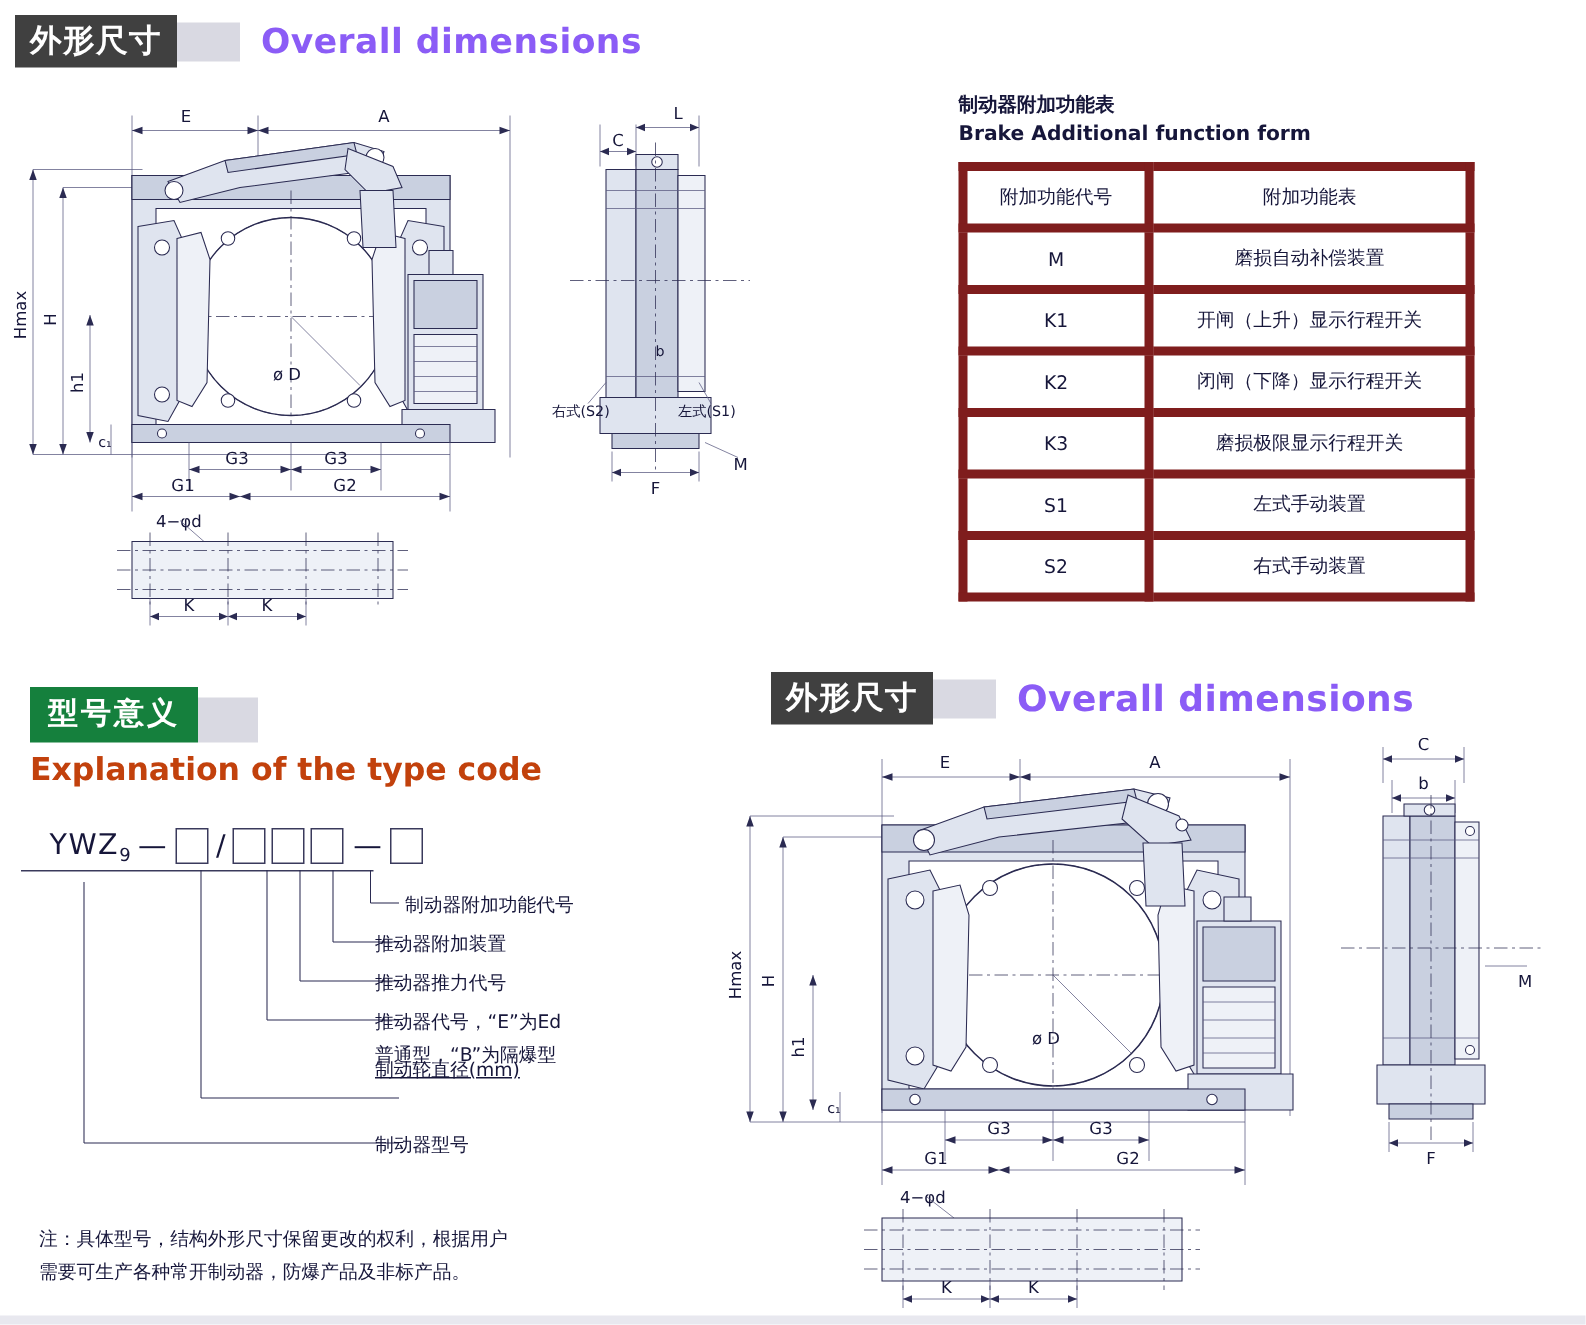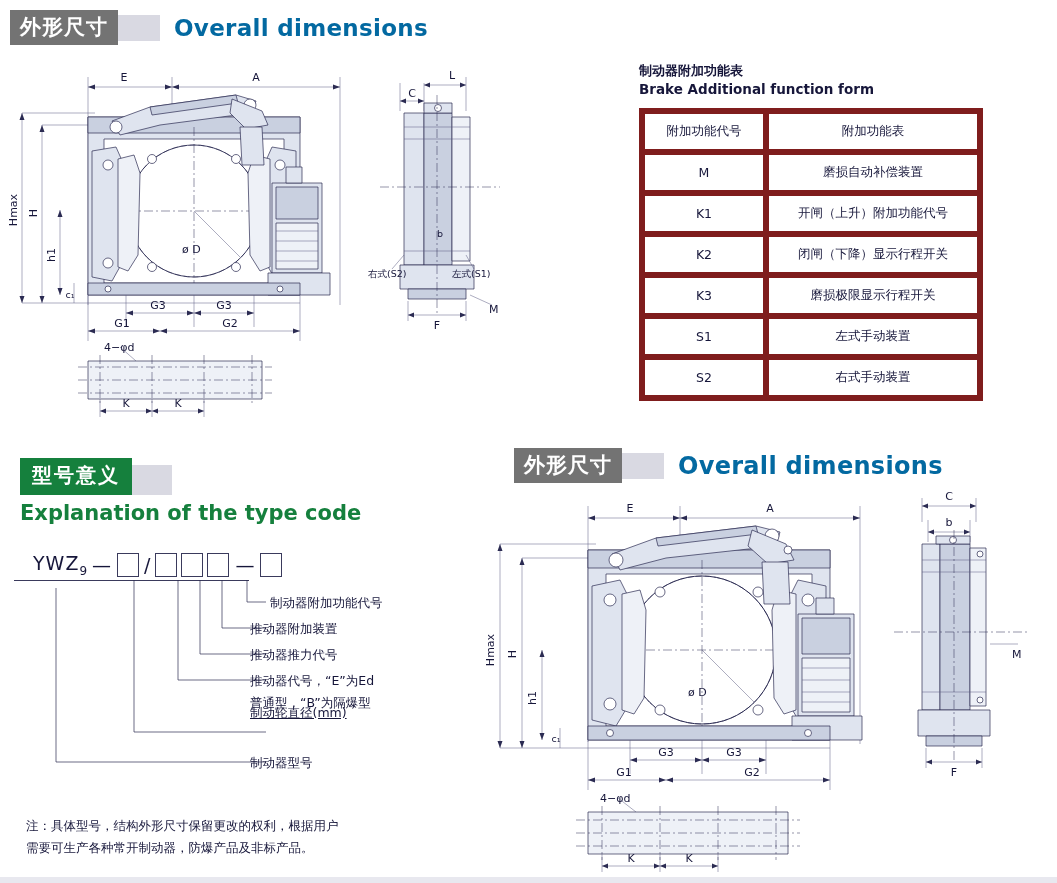--- a/index.html
+++ b/index.html
@@ -9,29 +9,29 @@
     font-family:"DejaVu Sans","Liberation Sans",sans-serif;
     color:#1a1a3a;
     position:relative;
     overflow:hidden;
   }
   .page{position:relative;width:1057px;height:883px;}
 
   
   .banner{position:absolute;display:flex;align-items:center;}
   .banner .cn{
-    background:#737373;color:#ffffff;font-weight:bold;
+    background:#404040;color:#ffffff;font-weight:bold;
     padding:3px 10px 4px 10px;letter-spacing:1px;
     font-family:"DejaVu Sans","Liberation Sans",sans-serif;
   }
   .banner .tail{
     background:#d9d9e2;height:26px;width:42px;margin-right:14px;
   }
   .banner .en{
-    color:#0369a1;font-weight:bold;letter-spacing:0.3px;
+    color:#8b5cf6;font-weight:bold;letter-spacing:0.3px;
   }
 
   
   .tbl-title{position:absolute;line-height:1.35;}
   .tbl-title .t-cn{font-size:13px;font-weight:bold;color:#16163a;}
   .tbl-title .t-en{font-size:13.5px;font-weight:bold;color:#16163a;}
 
   table.fn{
     position:absolute;border-collapse:collapse;
     background:#fff;
@@ -48,21 +48,21 @@
   table.fn td.c2{width:196px;}
 
   
   .typebox{position:absolute;}
   .typebox .cnbar{
     display:inline-block;background:#15803d;color:#fff;font-weight:bold;
     font-size:20px;padding:4px 12px 6px 12px;letter-spacing:2px;
   }
   .typebox .tail2{display:inline-block;background:#d9d9e2;width:40px;height:30px;vertical-align:bottom;}
   .typebox .enline{
-    font-size:21px;font-weight:bold;color:#15803d;margin-top:6px;letter-spacing:0px;
+    font-size:21px;font-weight:bold;color:#c2410c;margin-top:6px;letter-spacing:0px;
   }
 
   .code-row{position:absolute;display:flex;align-items:center;font-size:19px;color:#16163a;}
   .code-row .ywz{font-family:"DejaVu Sans","Liberation Sans",sans-serif;letter-spacing:1px;}
   .code-row sub{font-size:12px;}
   .sqr{display:inline-block;width:20px;height:22px;border:1px solid #3a3a5c;margin:0 2px;}
   .dash{margin:0 4px;}
   .slash{margin:0 3px;}
 
   .code-underline{position:absolute;border-bottom:1px solid #3a3a5c;}
@@ -106,21 +106,21 @@
         <tr>
       <td class="c1">附加功能代号</td>
       <td class="c2">附加功能表</td>
     </tr>
     <tr>
       <td class="c1">M</td>
       <td class="c2">磨损自动补偿装置</td>
     </tr>
     <tr>
       <td class="c1">K1</td>
-      <td class="c2">开闸（上升）附加功能代号</td>
+      <td class="c2">开闸（上升）显示行程开关</td>
     </tr>
     <tr>
       <td class="c1">K2</td>
       <td class="c2">闭闸（下降）显示行程开关</td>
     </tr>
     <tr>
       <td class="c1">K3</td>
       <td class="c2">磨损极限显示行程开关</td>
     </tr>
     <tr>

